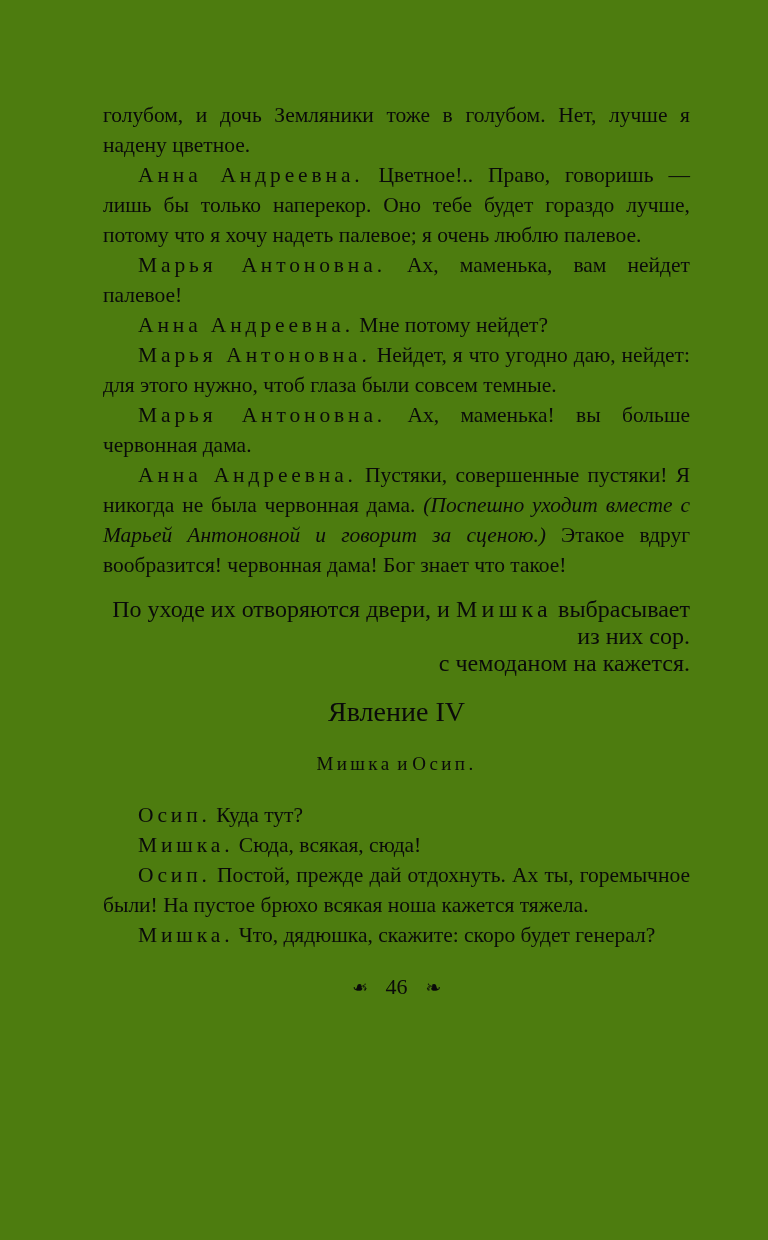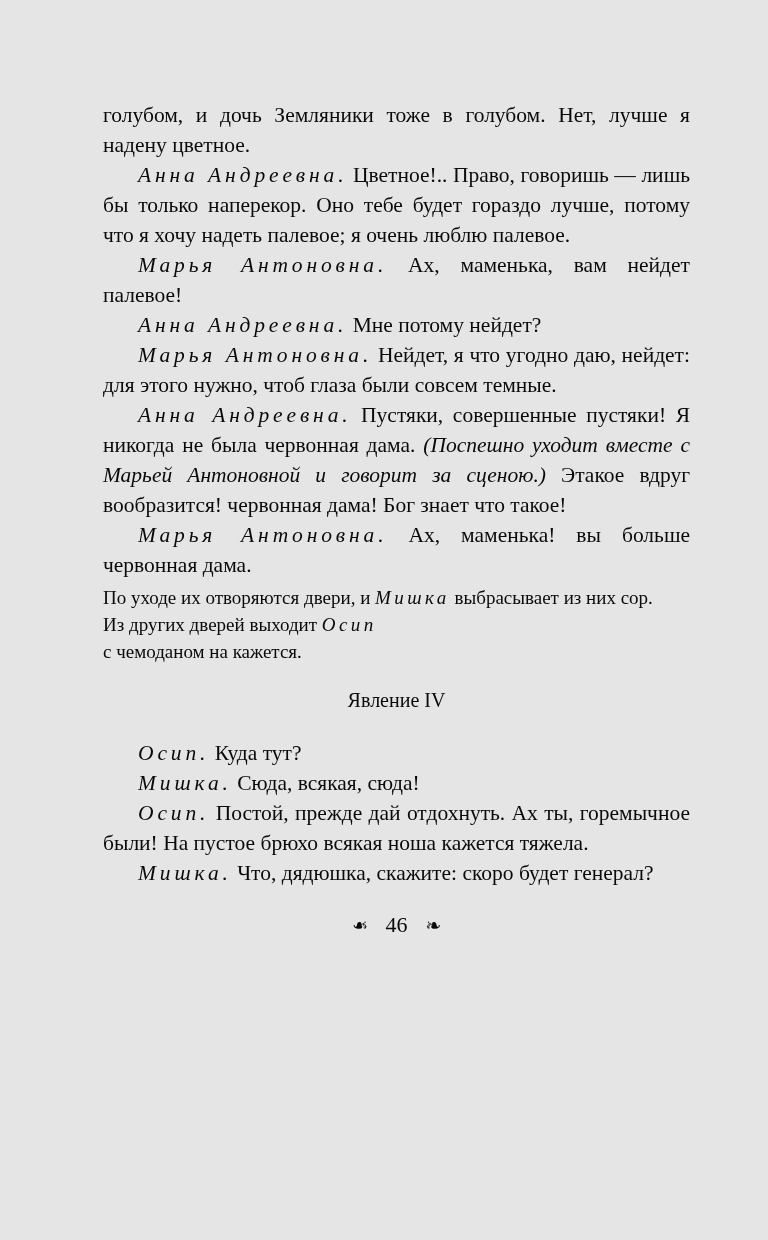--- a/index.html
+++ b/index.html
@@ -1,40 +1,40 @@
 <!DOCTYPE html>
 <html lang="ru"><head>
 <meta charset="utf-8">
 <style>
   html, body { margin: 0; padding: 0; background: #ffffff; }
   .page {
     position: relative;
     width: 768px;
     height: 1240px;
     box-sizing: border-box;
-    background: #e5e5e5;
+    background: #4d7c0f;
     color: #0a0a0a;
     font-family: "Liberation Serif", "DejaVu Serif", serif;
     padding: 100px 78px 0 103px;
     overflow: hidden;
   }
   .body-text { font-size: 21.5px; line-height: 30px; }
   .p { margin: 0; text-align: justify; }
   .p.ind { text-indent: 35px; }
-  .seg-sp { letter-spacing: 0.18em; font-style: italic; }
+  .seg-sp { letter-spacing: 0.18em; }
   .seg-i  { font-style: italic; }
   .stage-note {
-    margin-top: 4px;
-    font-size: 19px;
+    margin-top: 16px;
+    font-size: 24px;
     line-height: 27px;
-    text-align: left;
+    text-align: right;
   }
   .scene-heading {
     margin-top: 20px;
-    font-size: 20px;
+    font-size: 28px;
     line-height: 30px;
     text-align: center;
     font-weight: normal;
   }
   .cast-line {
     margin-top: 8px;
     font-size: 19px;
     line-height: 27px;
     text-align: center;
   }
@@ -67,32 +67,32 @@
 
     <p class="p ind"><span class="seg-sp">Анна Андреевна.</span><span> Цветное!.. Право, гово­ришь — лишь бы только наперекор. Оно тебе будет го­раздо лучше, потому что я хочу надеть палевое; я очень люблю палевое.</span></p>
 
     <p class="p ind"><span class="seg-sp">Марья Антоновна.</span><span> Ах, маменька, вам нейдет палевое!</span></p>
 
     <p class="p ind"><span class="seg-sp">Анна Андреевна.</span><span> Мне потому нейдет?</span></p>
 
     <p class="p ind"><span class="seg-sp">Марья Антоновна.</span><span> Нейдет, я что угодно даю, нейдет: для этого нужно, чтоб глаза были совсем темные.</span></p>
 
 
+    <p class="p ind"><span class="seg-sp">Марья Антоновна.</span><span> Ах, маменька! вы больше червонная дама.</span></p>
+
     <p class="p ind"><span class="seg-sp">Анна Андреевна.</span><span> Пустяки, совершенные пу­стяки! Я никогда не была червонная дама. </span><span class="seg-i">(Поспешно уходит вместе с Марьей Антоновной и говорит за сценою.)</span><span> Этакое вдруг вообразится! червонная дама! Бог знает что такое!</span></p>
-
-    <p class="p ind"><span class="seg-sp">Марья Антоновна.</span><span> Ах, маменька! вы больше червонная дама.</span></p>
 
     <div class="stage-note">
       <div><span>По уходе их отворяются двери, и </span><span class="seg-sp">Мишка</span><span> выбрасывает из них сор.</span></div>
-      <div><span>Из других дверей выходит </span><span class="seg-sp">Осип</span></div>
       <div><span>с чемоданом на кажется.</span></div>
     </div>
 
     <h2 class="scene-heading">Явление IV</h2>
 
+    <div class="cast-line"><span class="seg-sp">Мишка</span><span> и </span><span class="seg-sp">Осип.</span></div>
 
     <div class="dialogue">
       <p class="p ind"><span class="seg-sp">Осип.</span><span> Куда тут?</span></p>
       <p class="p ind"><span class="seg-sp">Мишка.</span><span> Сюда, всякая, сюда!</span></p>
       <p class="p ind"><span class="seg-sp">Осип.</span><span> Постой, прежде дай отдохнуть. Ах ты, горе­мычное были! На пустое брюхо всякая ноша кажется тяжела.</span></p>
       <p class="p ind"><span class="seg-sp">Мишка.</span><span> Что, дядюшка, скажите: скоро будет гене­рал?</span></p>
     </div>
 
     <div class="page-footer">
       <span class="ornament flip">❧</span>

